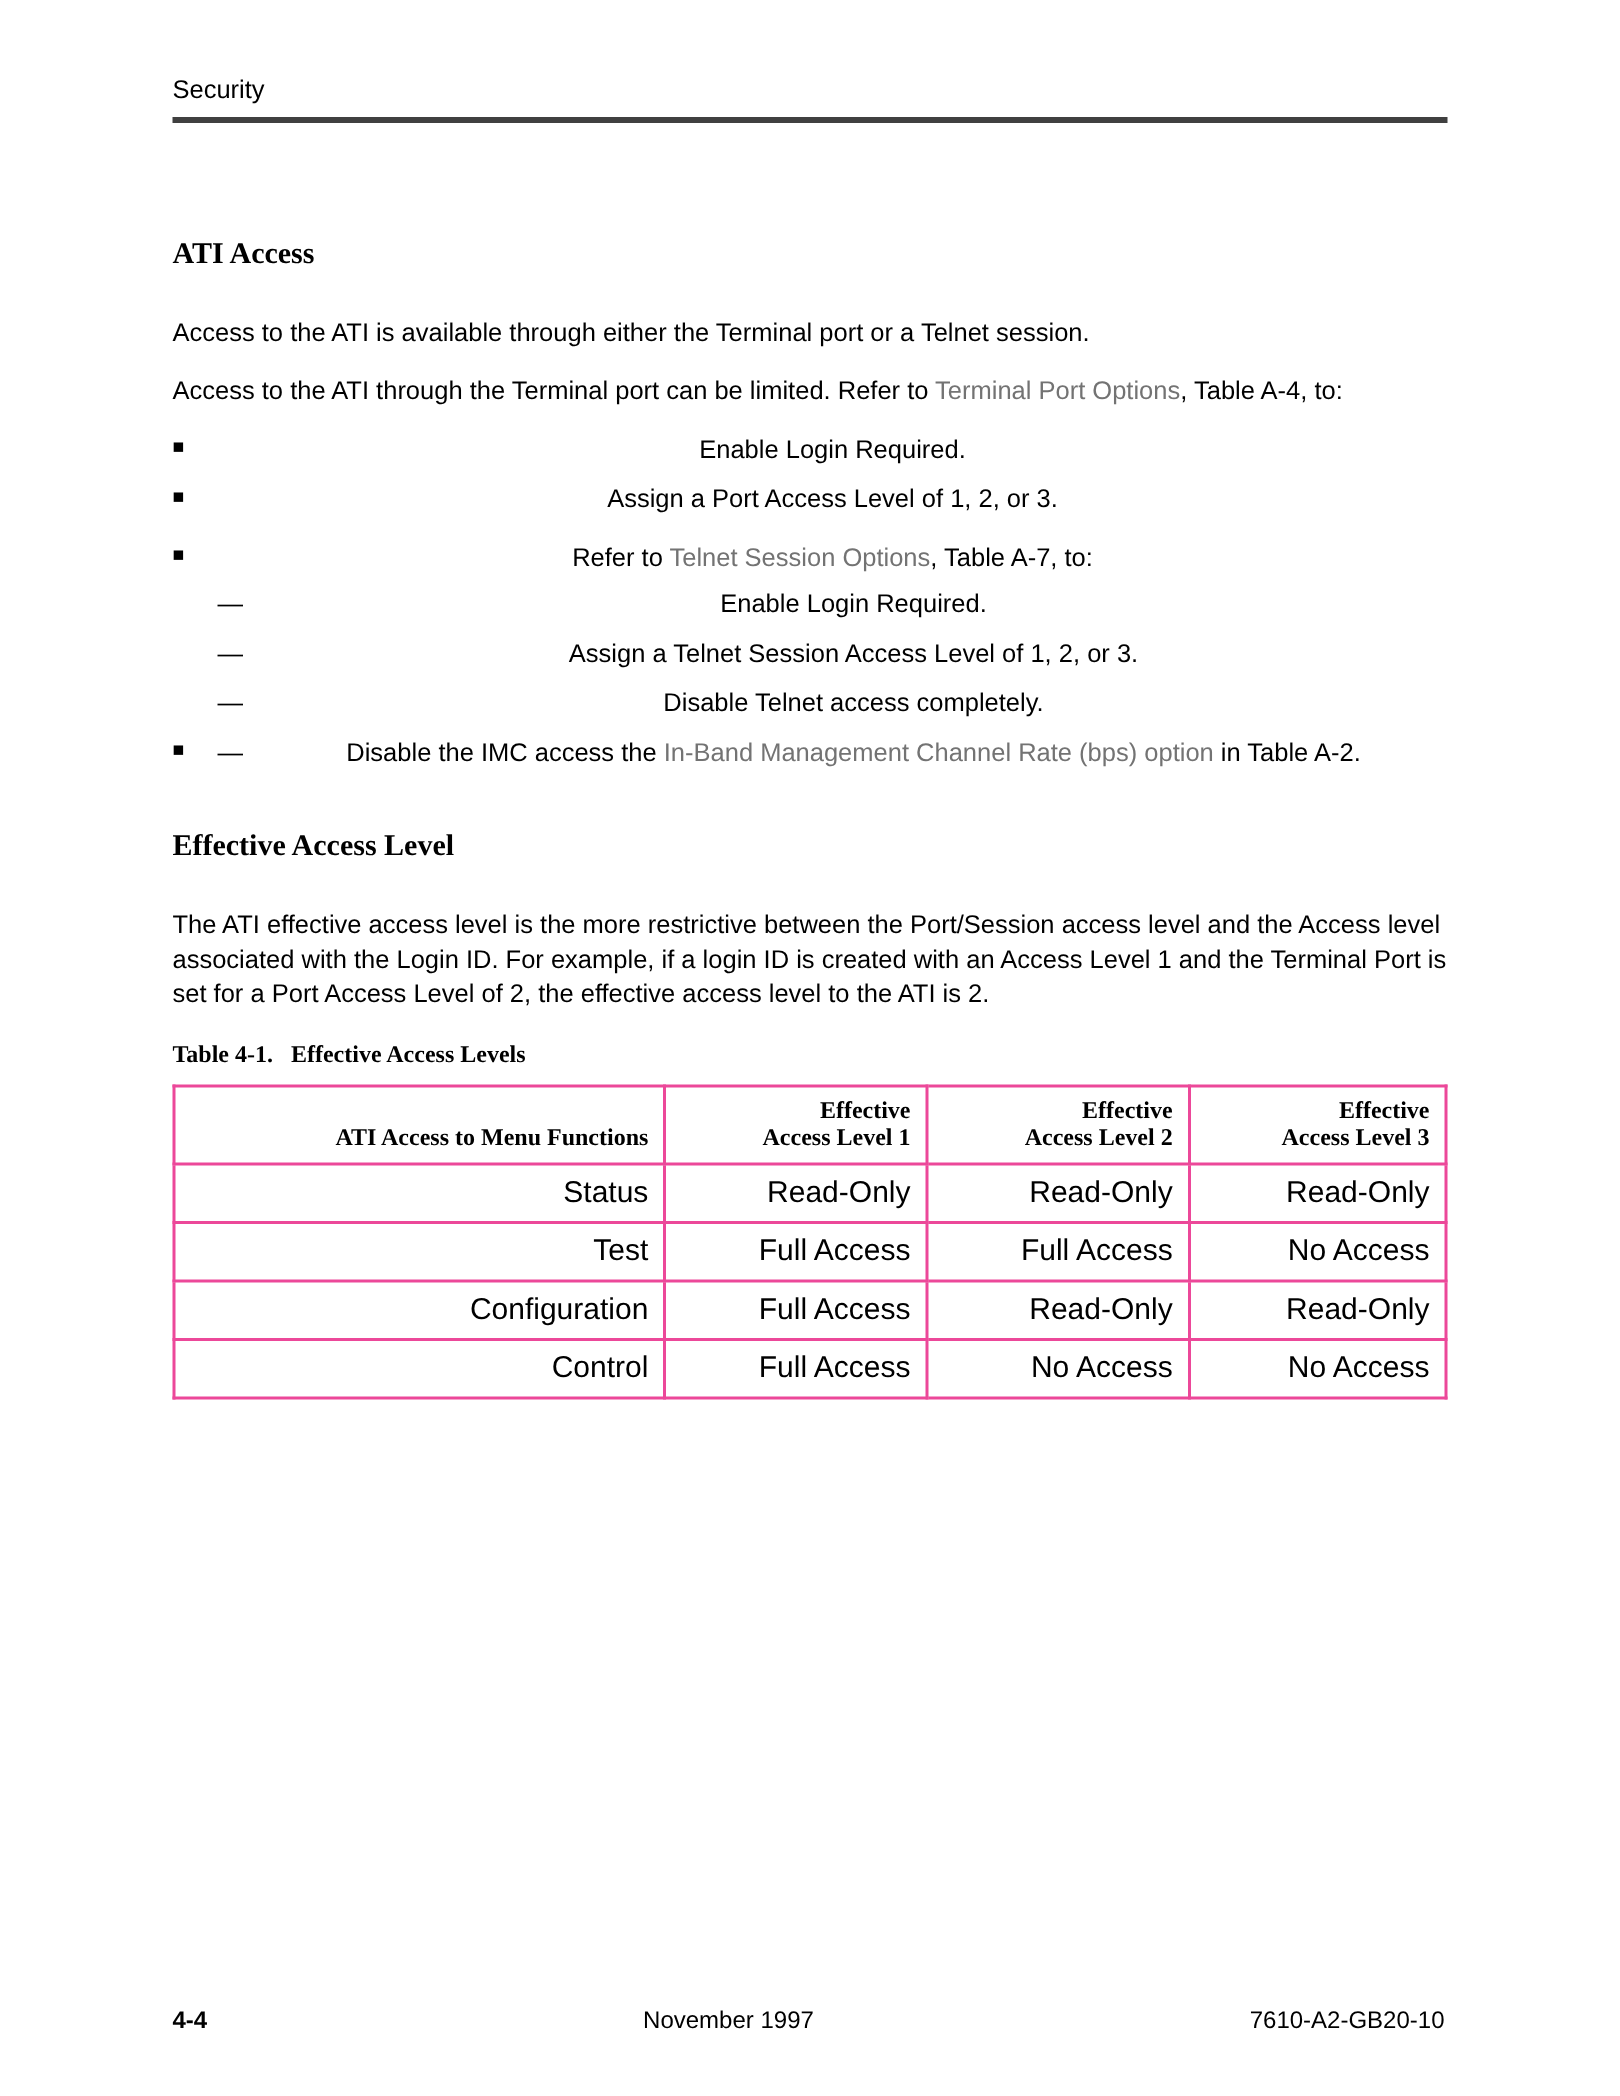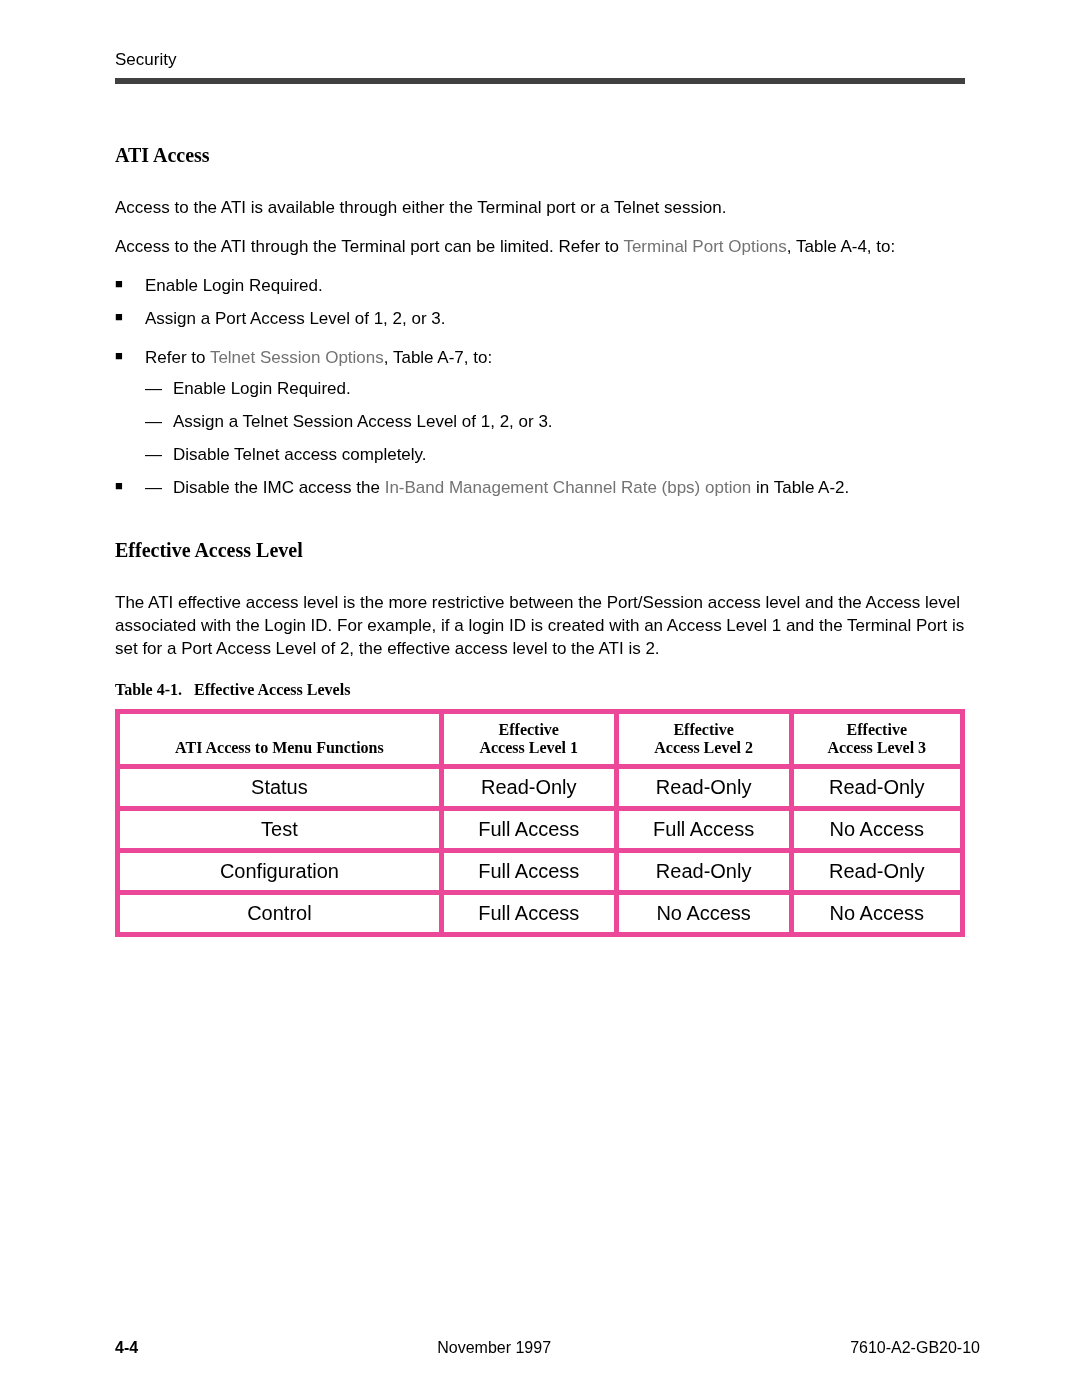--- a/index.html
+++ b/index.html
@@ -12,23 +12,23 @@
       width: 1080px;
       height: 1397px;
       background: #fff;
       color: #000;
       position: relative;
     }
     .page {
       padding: 50px 115px 50px 115px;
     }
     .header {
-      border-bottom: 6px solid #404040;
+      border-bottom: 4px solid #404040;
       padding-bottom: 8px;
-      margin-bottom: 60px;
+      margin-bottom: 76px;
     }
     .header-title {
       font-size: 17px;
     }
     .section-heading {
       font-family: "Times New Roman", Times, serif;
       font-weight: bold;
       font-size: 20px;
       margin-bottom: 30px;
     }
@@ -46,20 +46,21 @@
     ul.sq {
       list-style: none;
       margin-bottom: 16px;
     }
     ul.sq > li {
       position: relative;
       padding-left: 30px;
       font-size: 17px;
       line-height: 1.35;
       margin-bottom: 10px;
+      text-align: center;
     }
     ul.sq > li::before {
       content: "■";
       position: absolute;
       left: 0;
       top: 0;
       font-size: 13px;
     }
     ul.dash {
       list-style: none;
@@ -83,38 +84,38 @@
       font-weight: bold;
       font-size: 16px;
       margin-bottom: 10px;
       margin-top: 20px;
     }
     table {
       border-collapse: collapse;
       width: 100%;
     }
     th, td {
-      border: 5px solid #ec4899;
+      border: 2px solid #ec4899;
       padding: 7px 10px;
-      text-align: center;
+      text-align: right;
       vertical-align: bottom;
     }
     th {
       font-family: "Times New Roman", Times, serif;
       font-weight: bold;
       font-size: 16px;
     }
     td {
       font-size: 20px;
     }
     .footer {
       position: absolute;
       bottom: 40px;
       left: 115px;
-      right: 100px;
+      right: 117px;
       display: flex;
       justify-content: space-between;
       font-size: 16px;
     }
     .footer-left {
       font-weight: bold;
     }
   </style>
 </head>
 <body>

